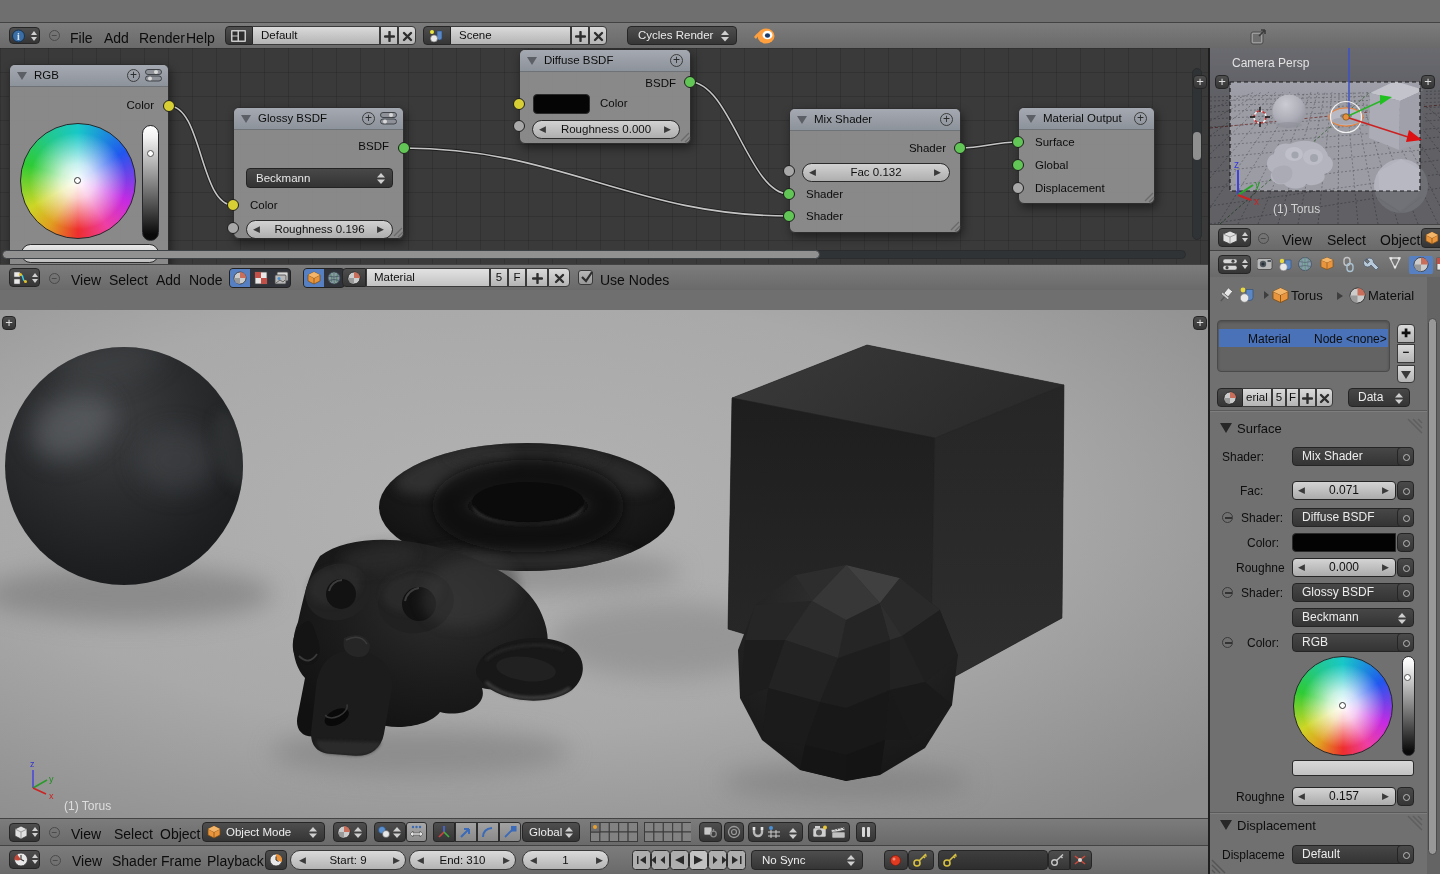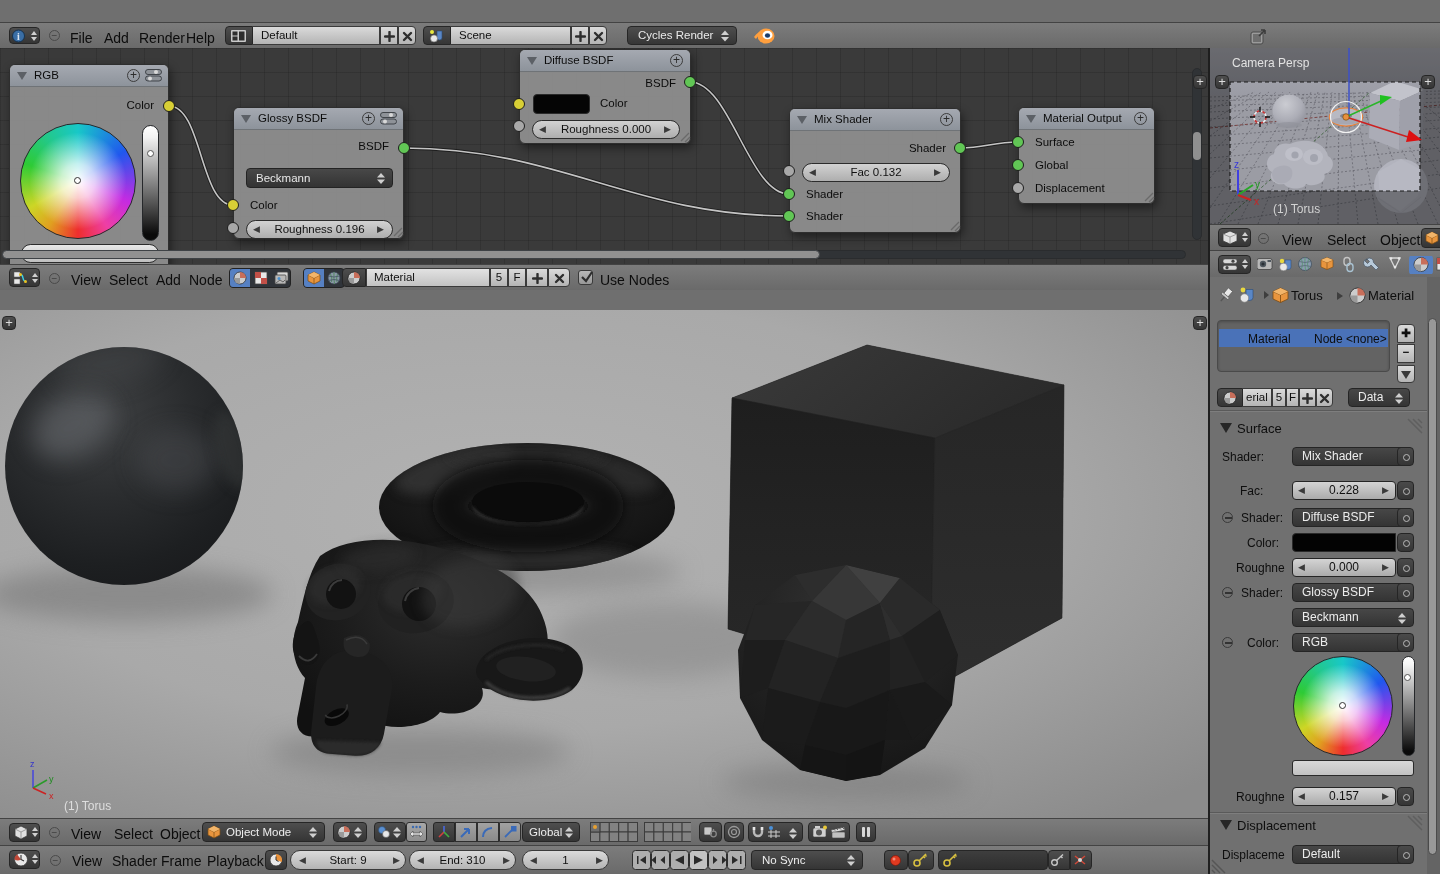--- a/index.html
+++ b/index.html
@@ -1001,21 +1001,21 @@
       <g stroke="#5f5f5f" stroke-width="1.5">
           <path d="M8 2 L22 16"></path>
           <path d="M13 2 L22 11"></path>
           <path d="M18 2 L22 6"></path>
         </g>
     </svg>
     <div class="plabel" style="left:12px;top:173px;">Shader:</div>
     <div class="pdark" style="left:82px;top:170px;width:120px;padding-left:9px;">Mix Shader</div>
     <div class="dot" style="left:187px;top:170px;"></div>
     <div class="plabel" style="left:30px;top:207px;">Fac:</div>
-    <div class="pslider" style="left:82px;top:204px;width:104px;">0.228</div>
+    <div class="pslider" style="left:82px;top:204px;width:104px;">0.071</div>
     <div class="sarr" style="left:88px;top:208px;">◀</div>
       <div class="sarr" style="left:172px;top:208px;">▶</div>
     <div class="dot" style="left:187px;top:204px;"></div>
     <div class="minus" style="left:12px;top:235px;border-color:#3a3a3a;"> </div>
     <div class="abs" style="left:15px;top:240px;width:7px;height:1.5px;background:#333;"></div>
     <div class="plabel" style="left:31px;top:234px;">Shader:</div>
     <div class="pdark" style="left:82px;top:231px;width:120px;padding-left:9px;">Diffuse BSDF</div>
     <div class="dot" style="left:187px;top:231px;"></div>
     <div class="plabel" style="left:37px;top:259px;">Color:</div>
     <div class="abs" style="left:82px;top:256px;width:104px;height:19px;background:#030303;border:1px solid #2a2a2a;border-radius:4px 0 0 4px;"></div>

